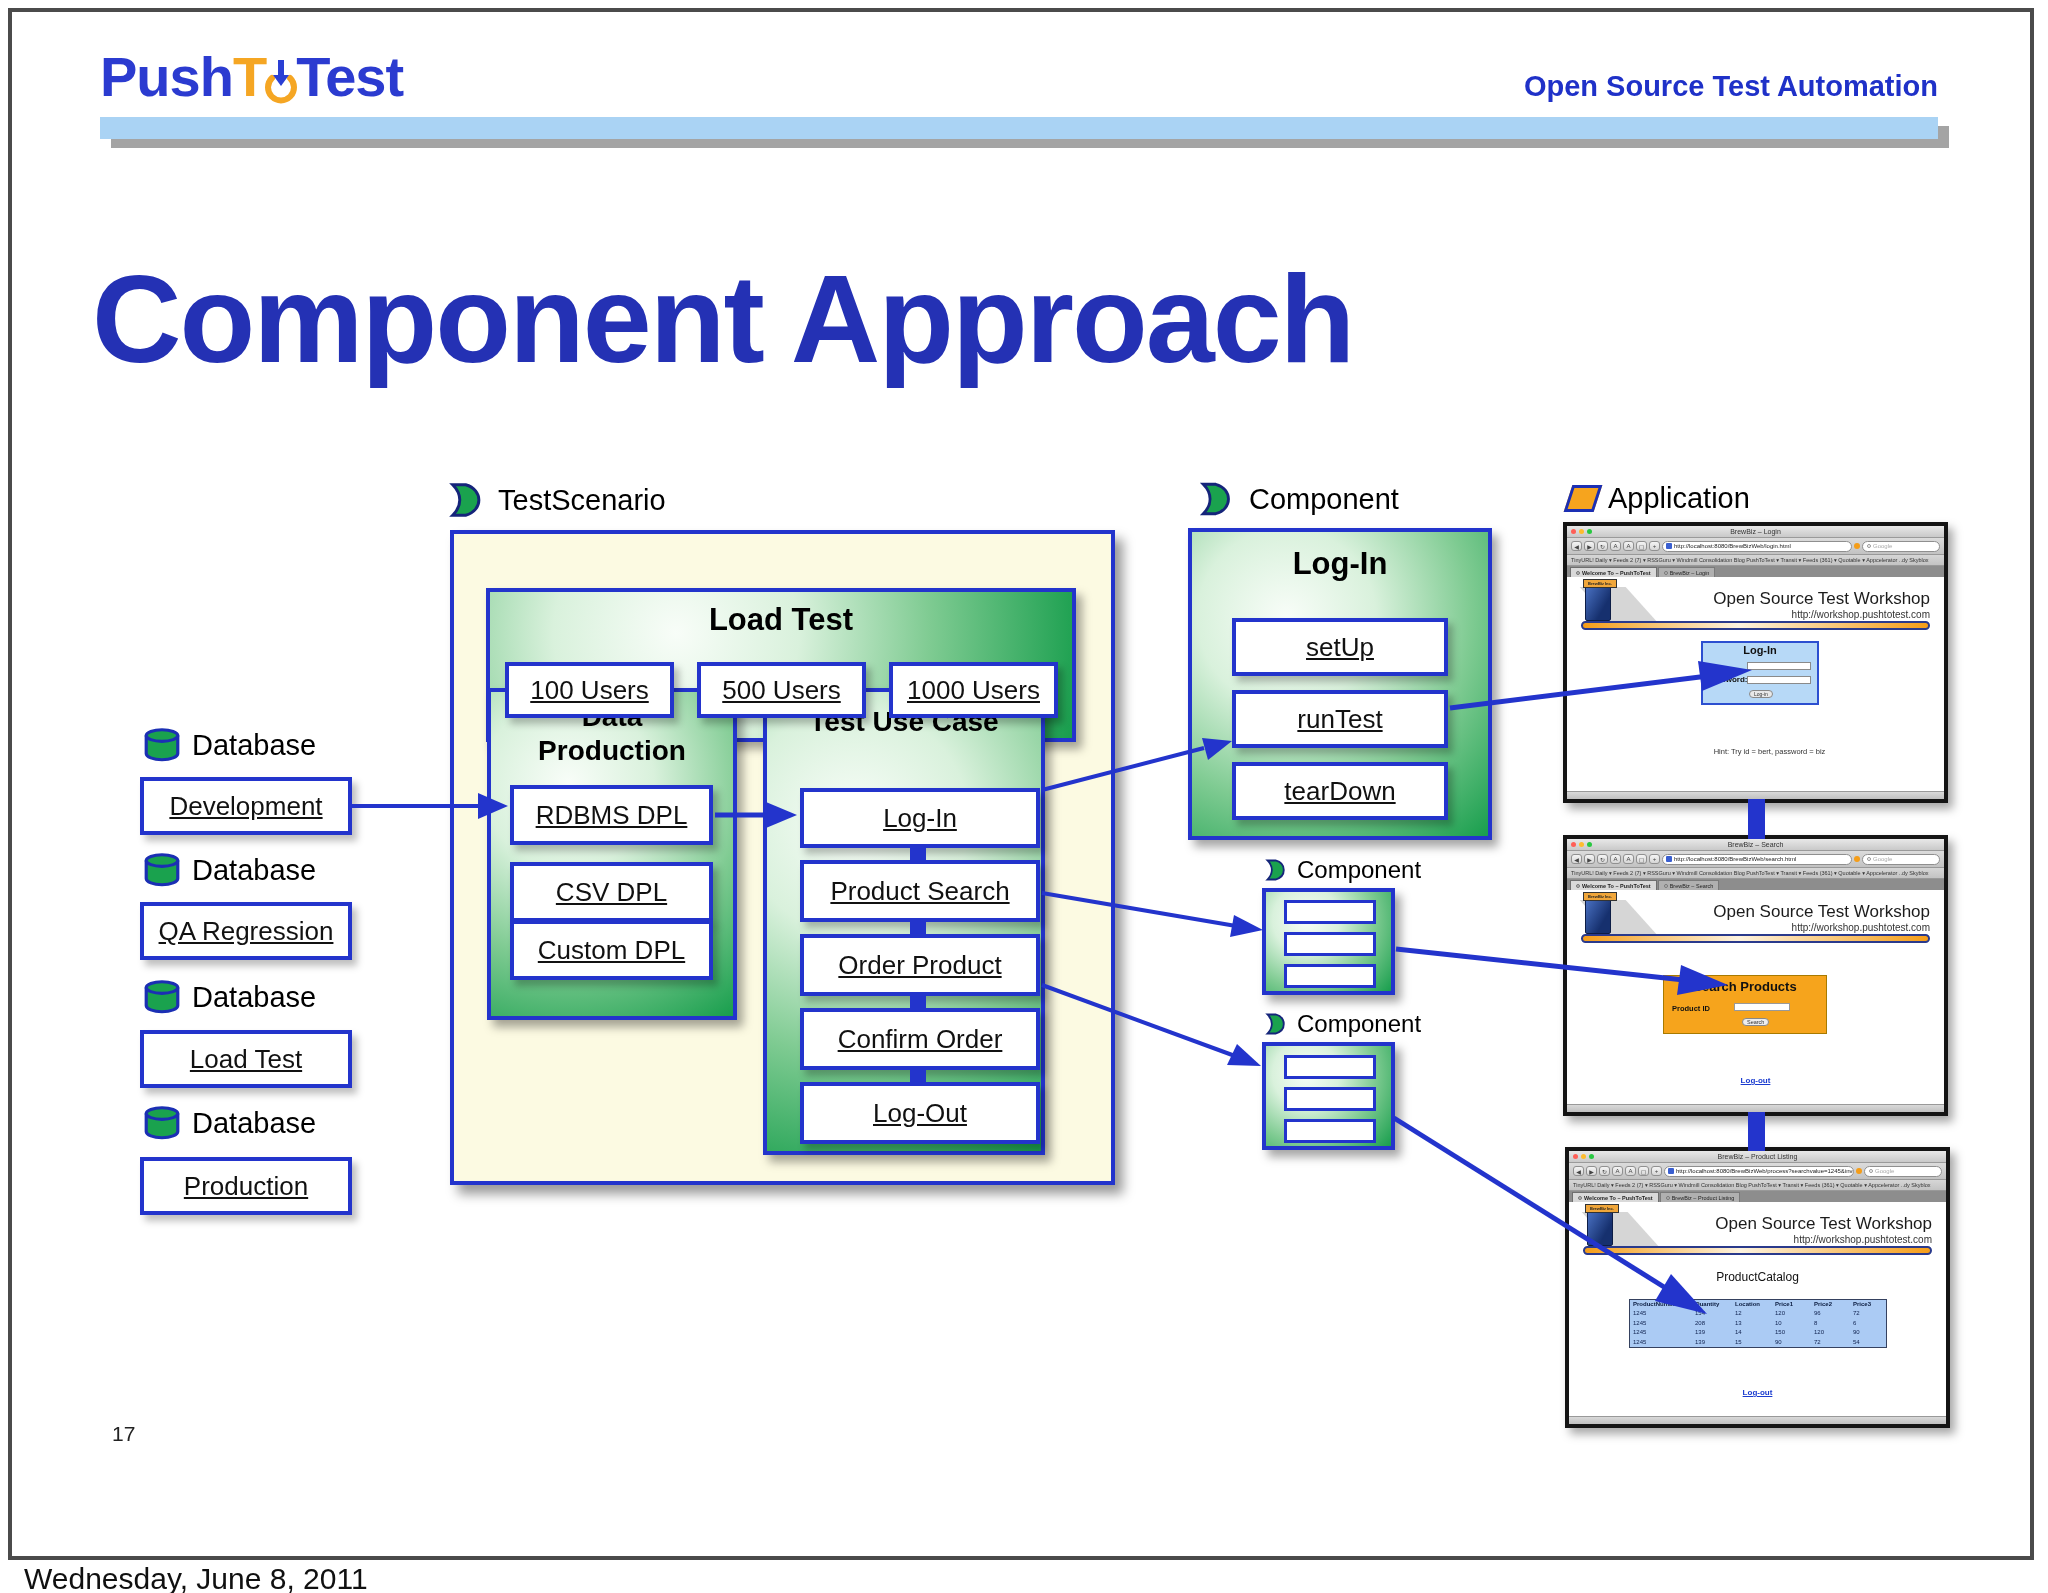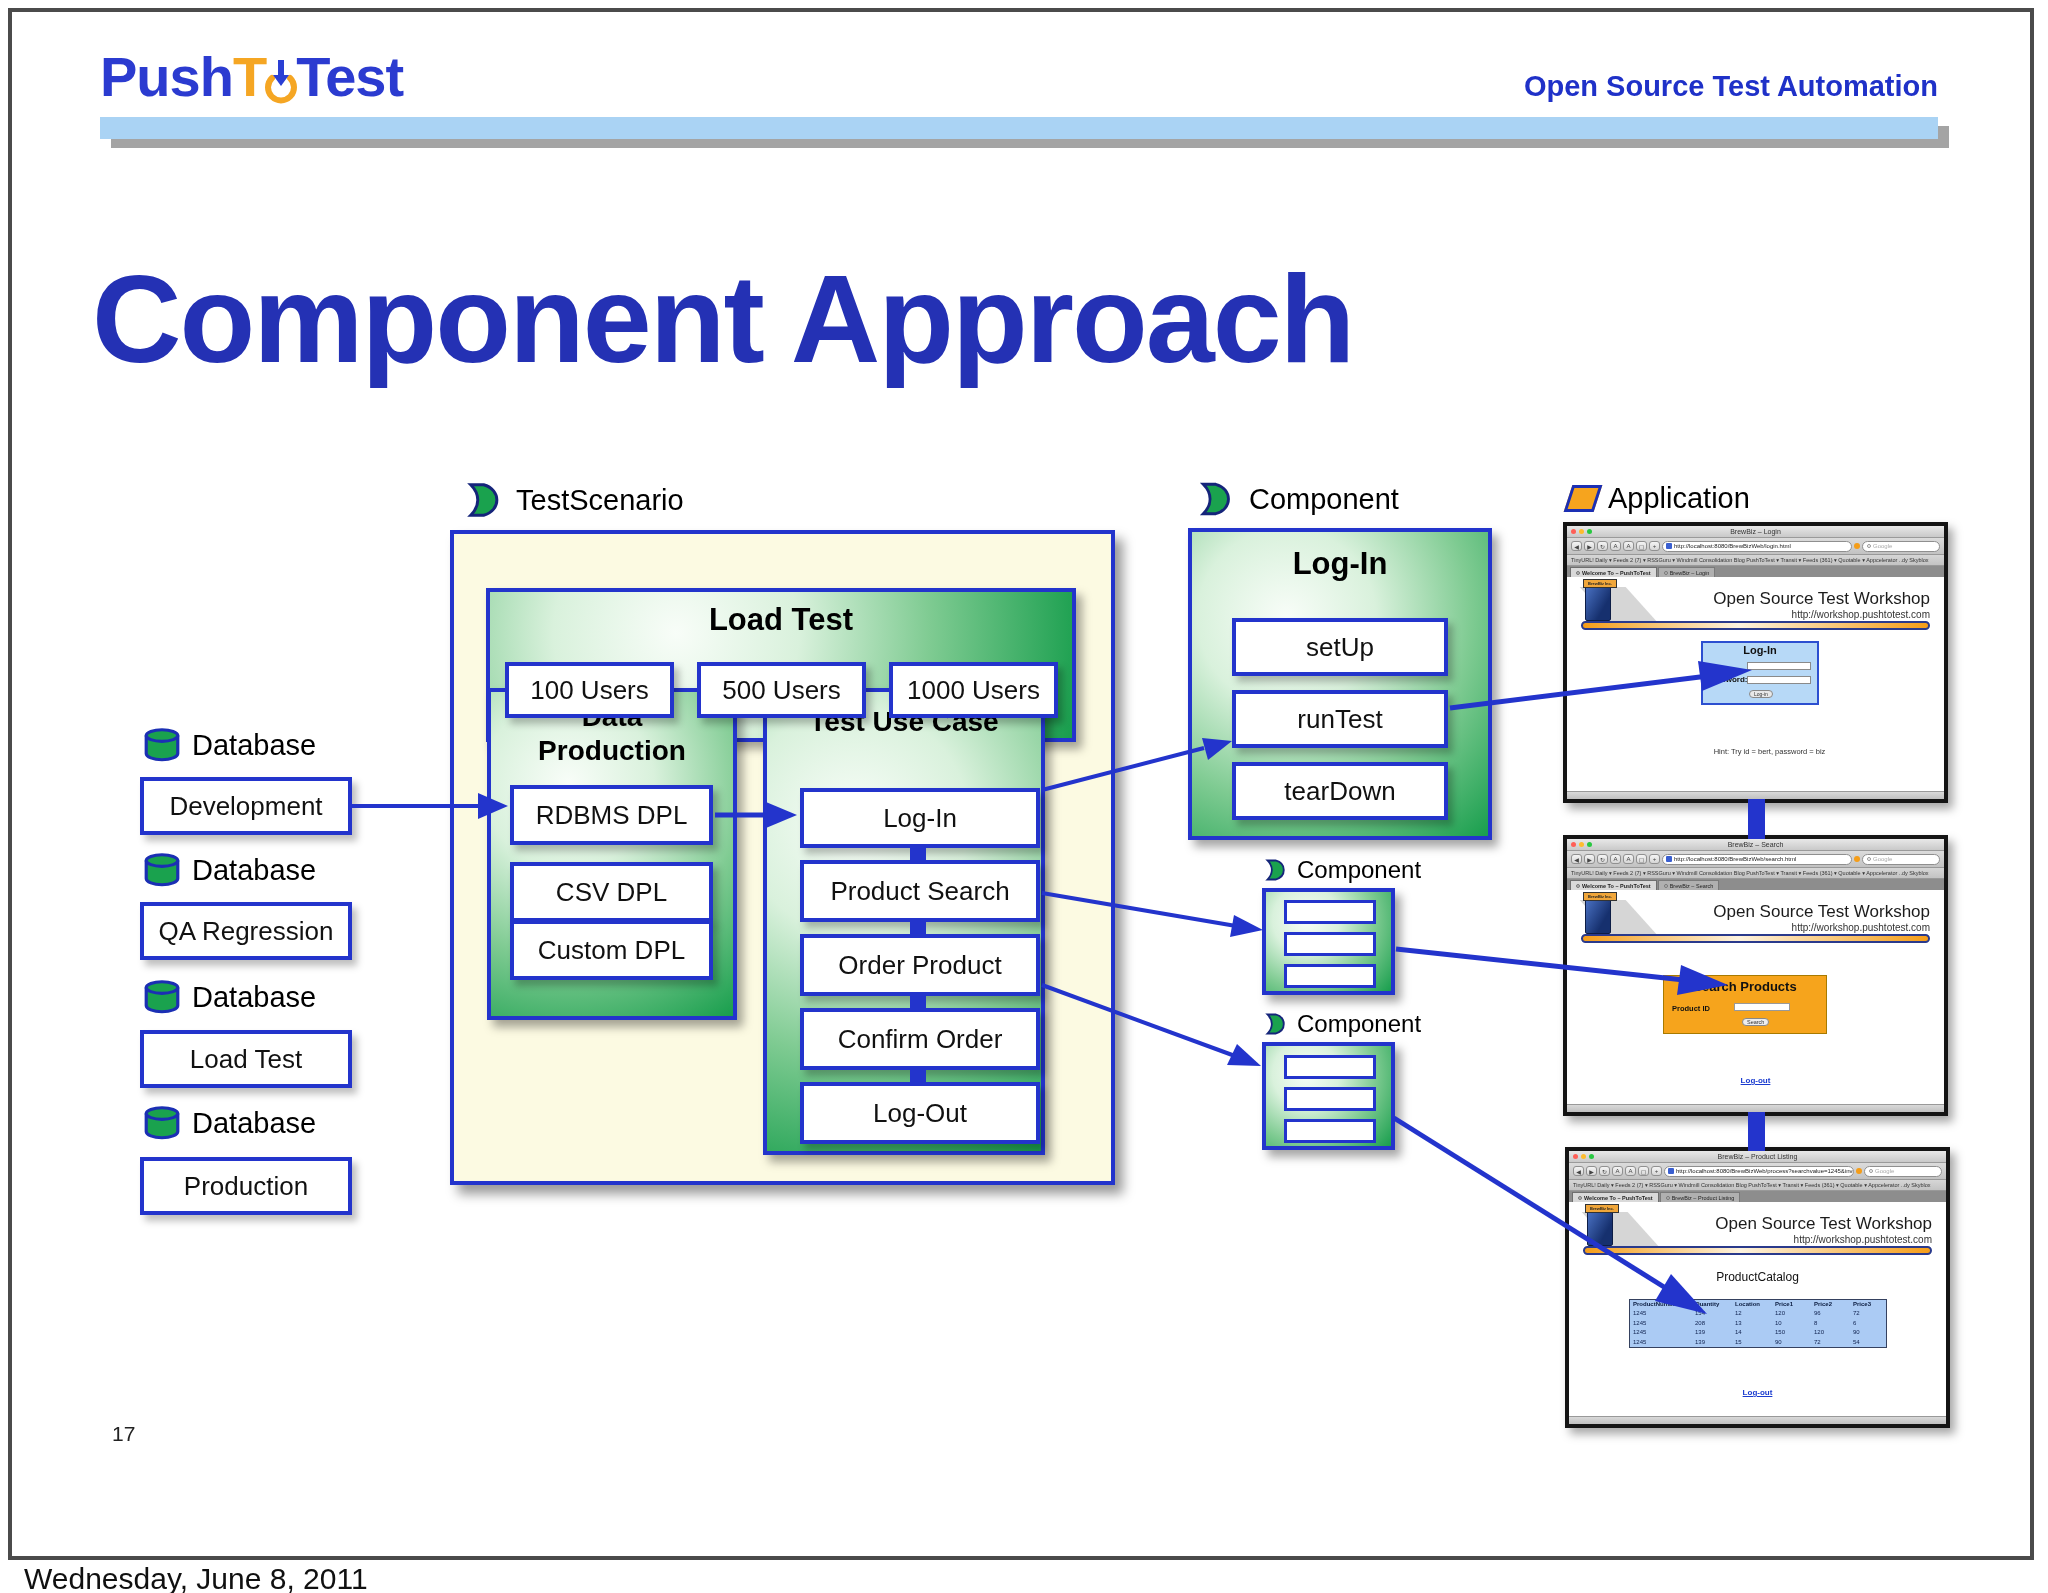--- a/index.html
+++ b/index.html
@@ -14,21 +14,21 @@
   .tagline { position:absolute; right:110px; top:70px; font-size:29px; font-weight:bold; color:#1f31c8; z-index:3; }
   .hdr-bar { position:absolute; left:100px; top:117px; width:1838px; height:22px; background:#aad3f4; box-shadow:11px 9px 0 rgba(148,148,148,0.85); z-index:2; }
 
   .slide-title { position:absolute; left:92px; top:248px; font-size:124px; font-weight:bold; color:#2431b4; z-index:3; letter-spacing:-2px; }
 
   
   .dlabel { position:absolute; display:flex; align-items:center; gap:10px; font-size:29px; color:#000; z-index:6; }
   .dlabel.small { font-size:24px; gap:7px; }
   .green-box { position:absolute; background:radial-gradient(circle at 32% 28%, #f8fdf8 0%, #d9f1dc 30%, #7fcb92 62%, #189e4d 100%); border:4px solid #2334cc; box-shadow:6px 7px 9px rgba(0,0,0,0.35); z-index:5; }
   .cream-box { position:absolute; background:#fcfae2; border:4px solid #2334cc; box-shadow:8px 9px 11px rgba(0,0,0,0.4); z-index:4; }
-  .wbox { position:absolute; background:#ffffff; border:4px solid #2334cc; display:flex; align-items:center; justify-content:center; font-size:26px; color:#111; box-shadow:5px 6px 7px rgba(0,0,0,0.25); z-index:7; }
+  .wbox { position:absolute; background:#ffffff; border:4px solid #2334cc; display:flex; align-items:center; justify-content:center; font-size:26px; color:#111; box-shadow:5px 6px 7px rgba(0,0,0,0.25); z-index:7;text-decoration:underline; }
   .gtitle { width:100%; text-align:center; font-weight:bold; color:#000; position:absolute; }
   .erow { position:absolute; background:#fff; border:3px solid #2334cc; z-index:7; }
 
   
   .browser { position:absolute; width:385px; height:281px; background:#fff; border:4px solid #141414; box-shadow:5px 6px 9px rgba(0,0,0,0.35); display:flex; flex-direction:column; z-index:10; }
   .b-title { height:12px; background:linear-gradient(#e8e8e8,#c9c9c9); display:flex; align-items:center; position:relative; border-bottom:1px solid #9a9a9a; }
   .b-dots { display:flex; gap:3px; margin-left:4px; }
   .b-dots i { width:5px; height:5px; border-radius:50%; display:block; }
   .b-title .t-text { position:absolute; left:0; right:0; text-align:center; font-size:7px; color:#333; }
   .b-toolbar { height:17px; background:linear-gradient(#dcdcdc,#c2c2c2); display:flex; align-items:center; gap:2px; padding:0 4px; border-bottom:1px solid #999; }
@@ -97,21 +97,21 @@
       <path d="M17 4 L17 26" stroke="#2a3fd4" stroke-width="6"></path>
       <path d="M9 19 L17 30 L25 19 Z" fill="#2a3fd4"></path>
     </svg>
     <span>Test</span>
 </div>
 <div class="tagline">Open Source Test Automation</div>
 <div class="hdr-bar"></div>
 
 <div class="slide-title">Component Approach</div>
 
-<div class="dlabel" style="left:466px; top:482px;">
+<div class="dlabel" style="left:448px; top:482px;">
   <svg width="40" height="36" viewBox="0 0 34 30">
       <path d="M4 2 L15 2 C30 6 30 24 15 28 L4 28 C12 20 12 10 4 2 Z" fill="#1aa24e" stroke="#15247a" stroke-width="2.5"></path>
     </svg>
   <span>TestScenario</span>
 </div>
 <div class="dlabel" style="left:1197px; top:482px;">
   <svg width="42" height="34" viewBox="0 0 34 30">
       <path d="M4 2 L15 2 C30 6 30 24 15 28 L4 28 C12 20 12 10 4 2 Z" fill="#1aa24e" stroke="#15247a" stroke-width="2.5"></path>
     </svg>
   <span>Component</span>

